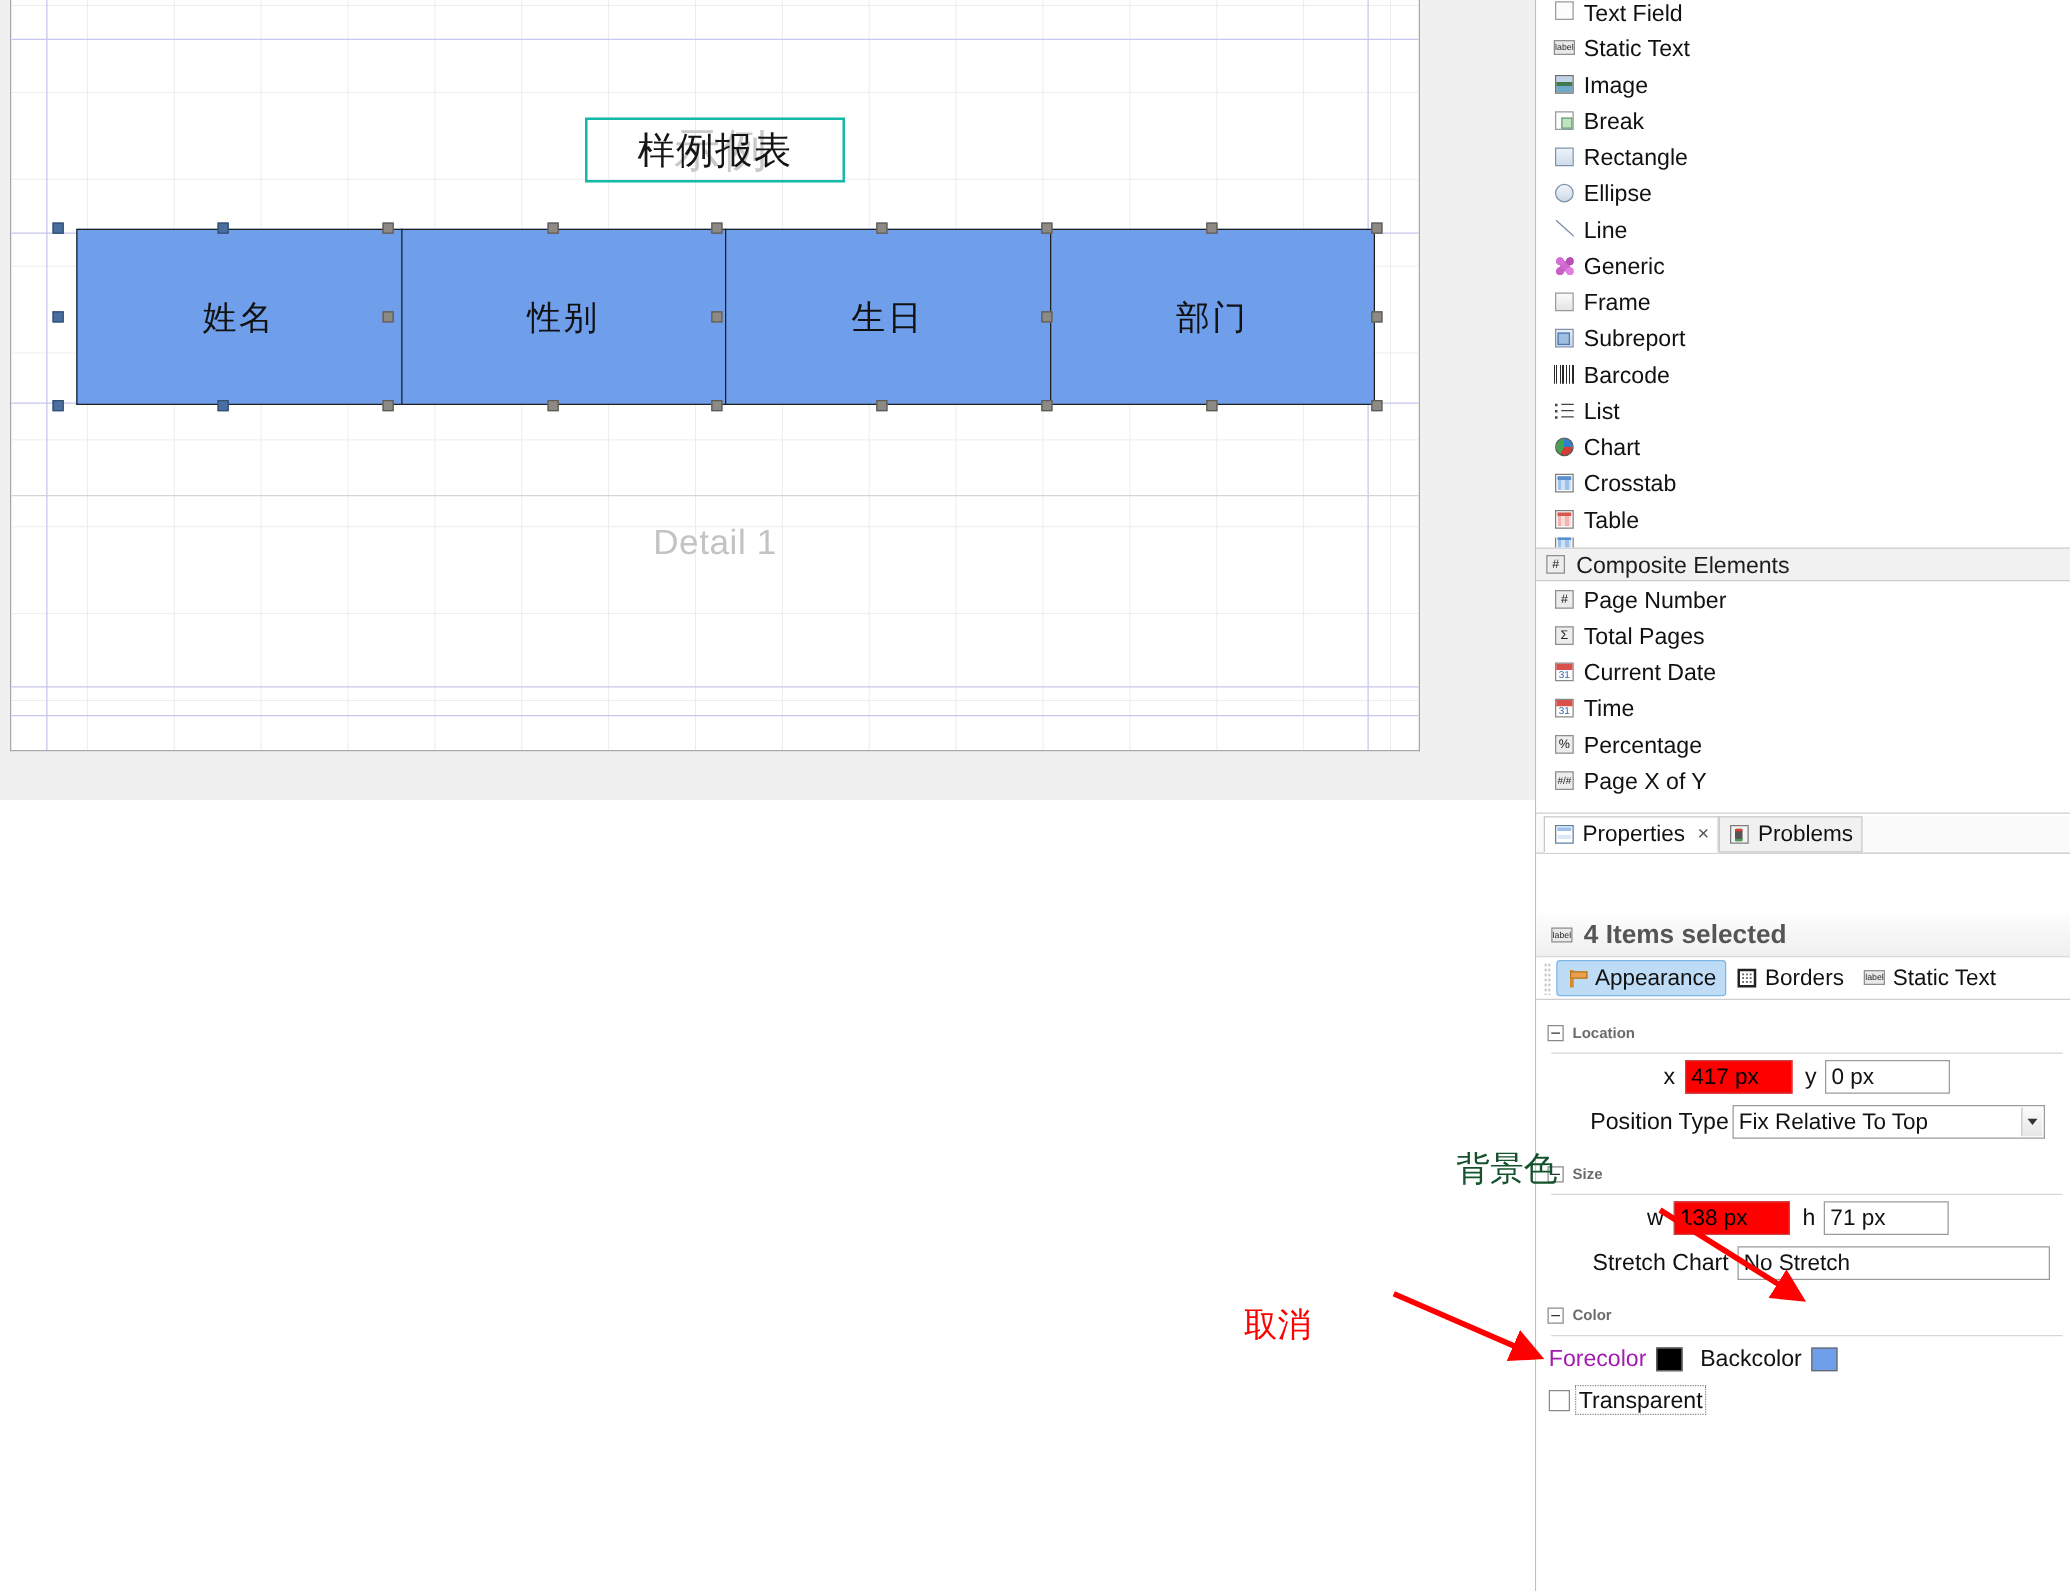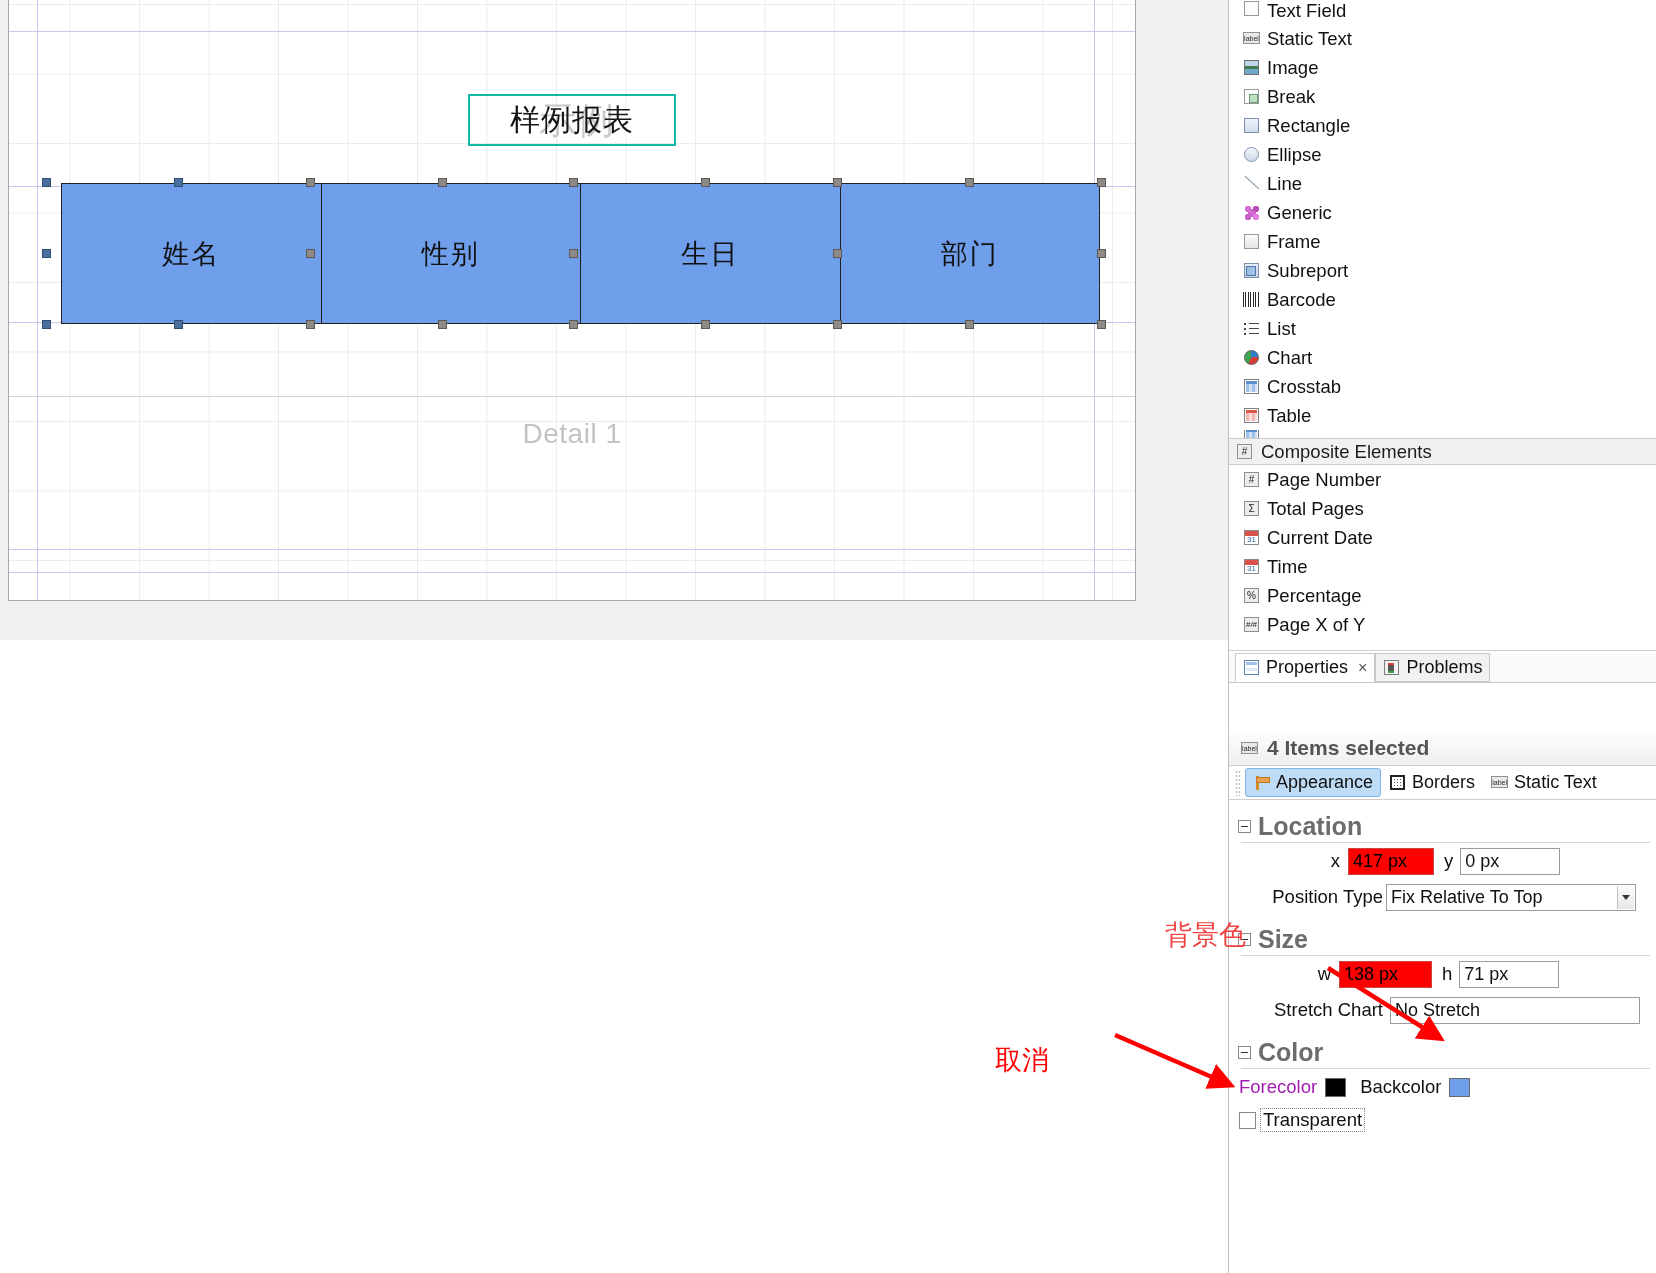--- a/index.html
+++ b/index.html
@@ -389,21 +389,21 @@
   .section-toggle {
     width: 13px; height: 13px; flex: 0 0 13px;
     border: 1px solid #8a8a8a; background: #fff;
     position: relative; margin-right: 7px;
   }
   .section-toggle:after {
     content: ""; position: absolute; left: 2px; top: 5px;
     width: 7px; height: 1px; background: #333;
   }
   .section-title {
-    font-size: 25px; font-weight: bold; color: #6c6c6c;
+    font-size: 12px; font-weight: bold; color: #6c6c6c;
   }
   .hr { height: 1px; background: #d6d6d6; margin: 0 6px 0 12px; }
 
   .row {
     display: flex; align-items: center;
     height: 36px;
     padding: 0 0 0 6px;
   }
   .row-label {
     font-size: 18.5px; color: #111111;
@@ -801,21 +801,21 @@
 
         <div class="row" style="padding-left:10px;height:30px">
           <span class="chk"></span>
           <span class="chk-label">Transparent</span>
         </div>
 
       </div>
     </div>
   </div>
 
-  <div class="anno" style="left: 1165px; top: 917px; color: #ef4444;">背景色</div>
+  <div class="anno" style="left: 1165px; top: 917px; color: #14532d;">背景色</div>
   <div class="anno" style="left: 995px; top: 1042px; color: rgb(255, 0, 0);">取消</div>
 
   <svg class="arrow-svg" style="left:1320px; top:960px;" width="140" height="90">
     <defs>
       <marker id="ah1" markerWidth="6" markerHeight="6" refX="4.2" refY="3" orient="auto" markerUnits="strokeWidth">
         <path d="M0,0 L6,3 L0,6 z" fill="#ff0000"></path>
       </marker>
     </defs>
     <line x1="8" y1="8" x2="118" y2="77" stroke="#ff0000" stroke-width="4.5" marker-end="url(#ah1)"></line>
   </svg>

